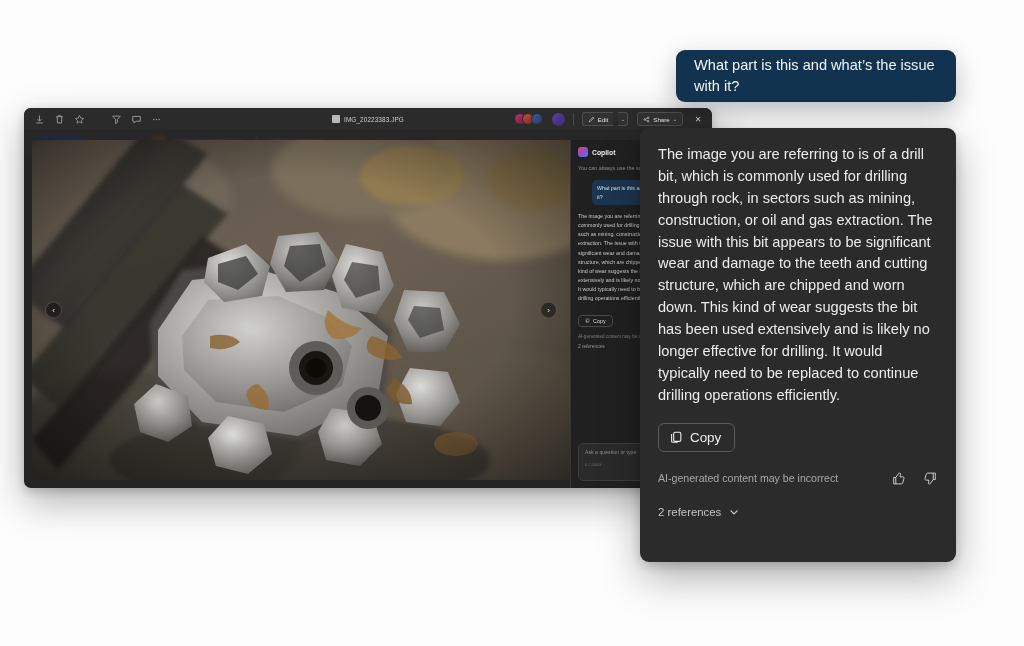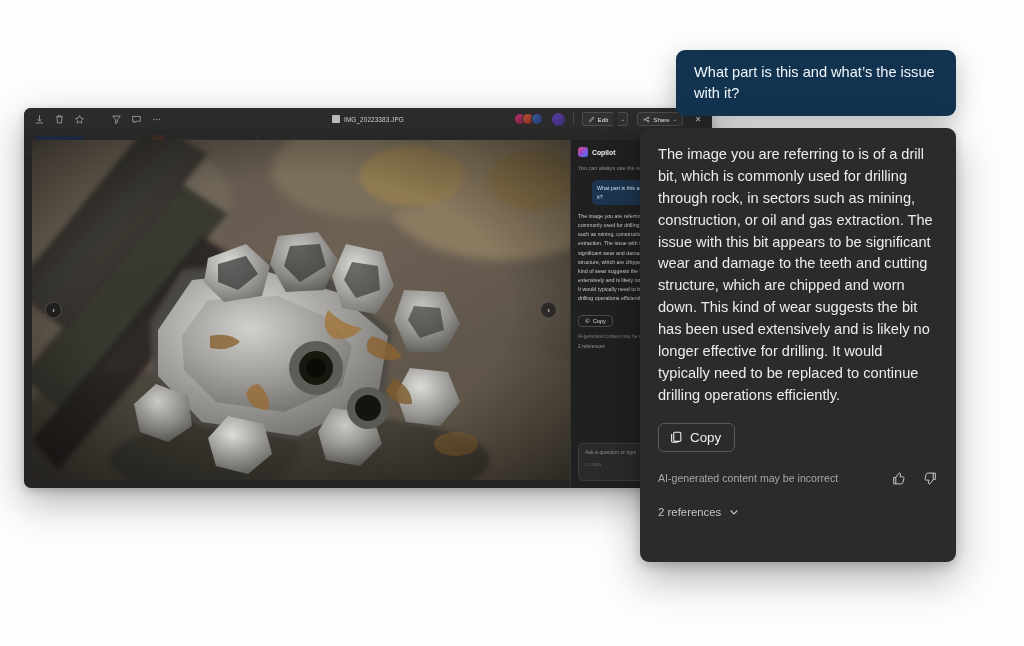--- a/index.html
+++ b/index.html
@@ -169,21 +169,21 @@
   .cp-send {
     position: absolute; right: 5px; bottom: 5px;
     width: 10px; height: 10px; border-radius: 50%;
     background: #3d3d3d; display: flex; align-items: center;
     justify-content: center; font-size: 5px; color: #cfcfcf;
   }
 
   
   .callout-user {
     position: absolute; left: 676px; top: 50px;
-    width: 280px; height: 66px;
+    width: 280px; height: 52px;
     background: #12334f;
     border-radius: 9px 9px 9px 9px;
     box-shadow: 0 10px 26px rgba(0,0,0,.26);
     padding: 14px 18px;
     display: flex; align-items: center;
   }
   .callout-user-text {
     font-size: 14.6px; line-height: 1.42; color: #f2f6fa;
   }
 

